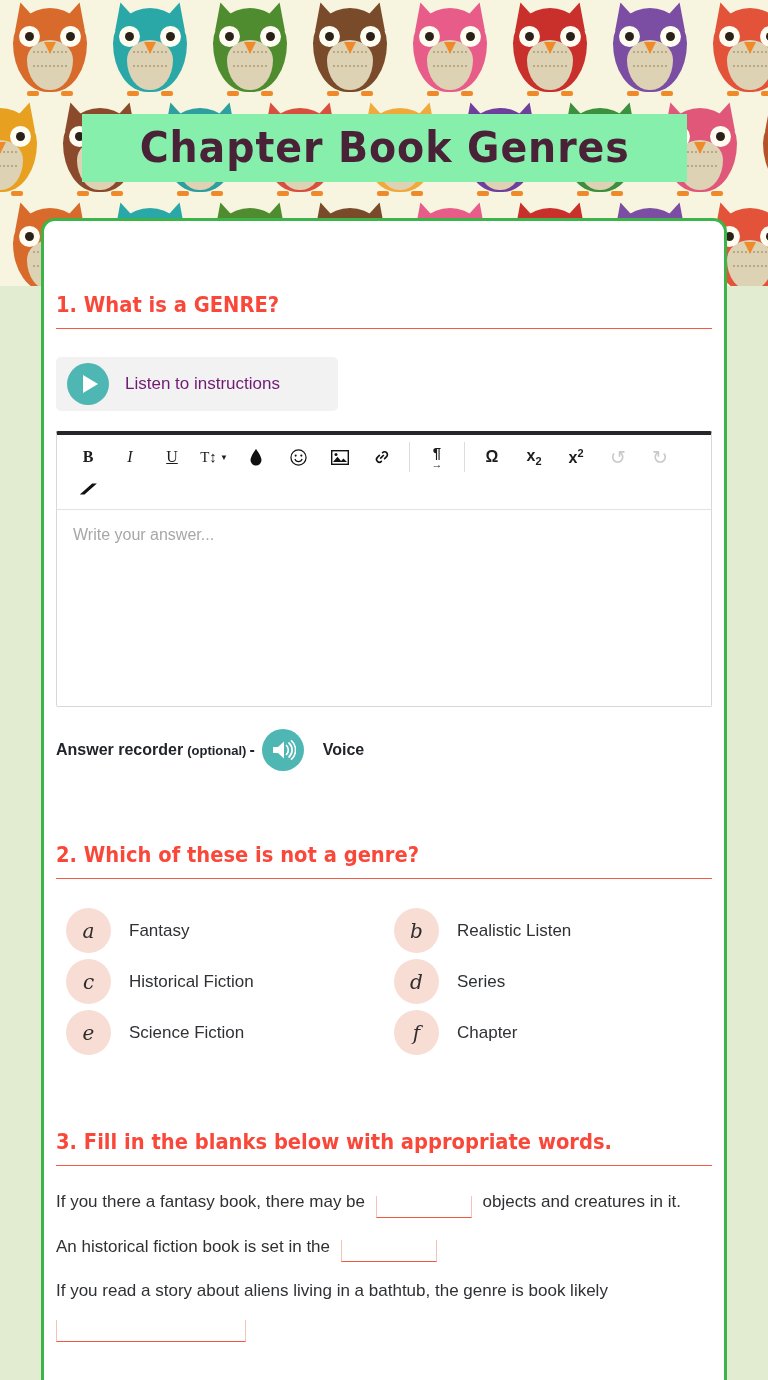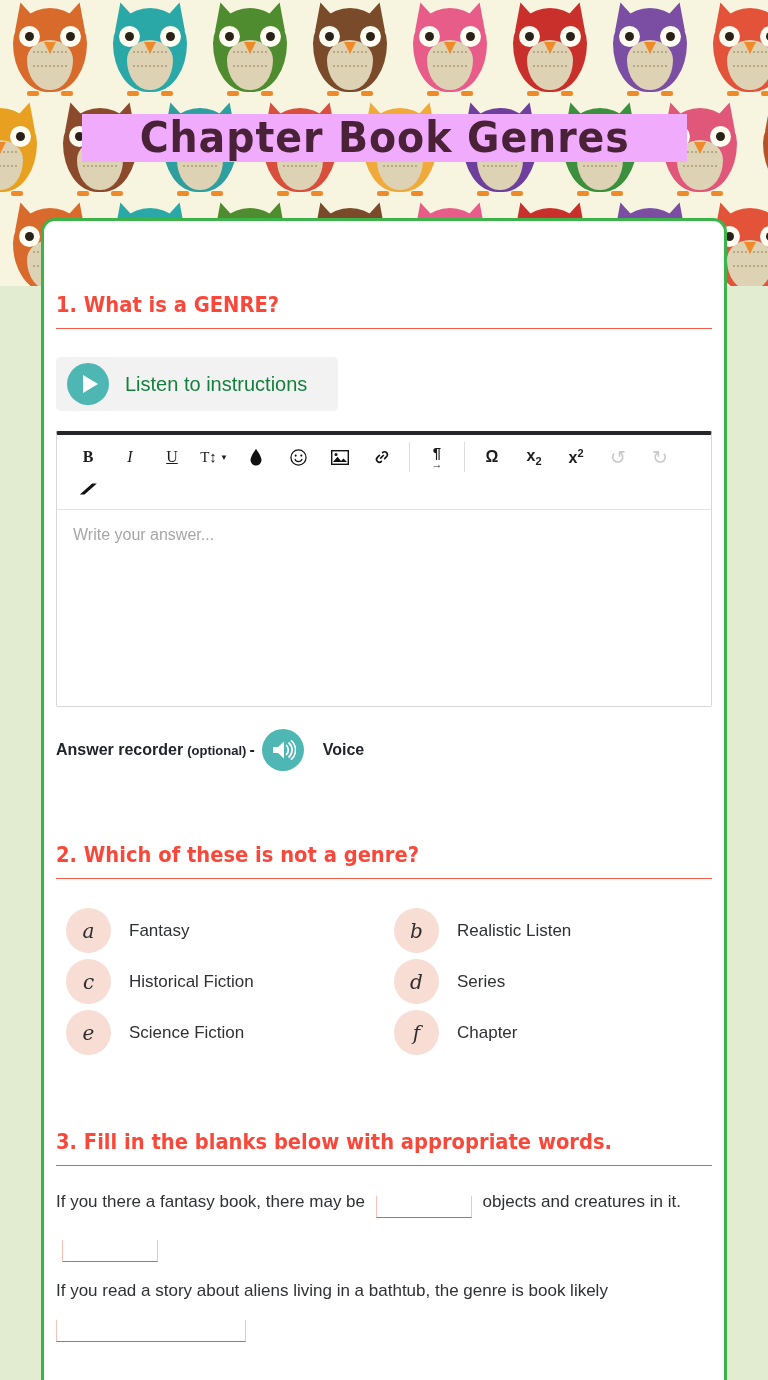--- a/index.html
+++ b/index.html
@@ -109,22 +109,22 @@
     border-radius: 2px;
     background: #ef8a2b;
   }
   .owl .foot.l { left: 27px; }
   .owl .foot.r { right: 27px; }
 
   
   .title-banner {
     position: absolute;
     left: 82px; top: 114px;
-    width: 605px; height: 48px;
-    background: #f0abfc;
+    width: 605px; height: 68px;
+    background: #86efac;
     display: flex;
     align-items: center;
     justify-content: center;
     z-index: 5;
   }
   .title-banner h1 {
     margin: 0;
     font-family: "DejaVu Sans", sans-serif;
     font-weight: 700;
     font-size: 42px;
@@ -191,22 +191,22 @@
     flex: 0 0 42px;
   }
   .play-circle .tri {
     width: 0; height: 0;
     border-left: 15px solid #ffffff;
     border-top: 9px solid transparent;
     border-bottom: 9px solid transparent;
     margin-left: 4px;
   }
   .listen-label {
-    font-size: 20px;
-    color: #15803d;
+    font-size: 17px;
+    color: #701a75;
     font-family: "Liberation Sans", sans-serif;
   }
 
   
   .editor {
     margin-top: 20px;
     border: 1px solid #d8d8d8;
     border-top: 4px solid #25272b;
     border-radius: 2px;
     background: #fff;
@@ -858,20 +858,21 @@
 
         <div class="blanks">
 
           <div class="blank-line">
             <span>If you there a fantasy book, there may be</span>
             <input class="blank-input" type="text" value="" style="">
             <span>objects and creatures in it.</span>
           </div>
 
           <div class="blank-line">
+            <span>An historical fiction book is set in the</span>
             <input class="blank-input" type="text" value="" style="">
           </div>
 
           <div class="blank-line">
             <span>If you read a story about aliens living in a bathtub, the genre is book likely</span>
             <input class="blank-input wide blank-block" type="text" value="" style="">
           </div>
 
         </div>
       </div>

